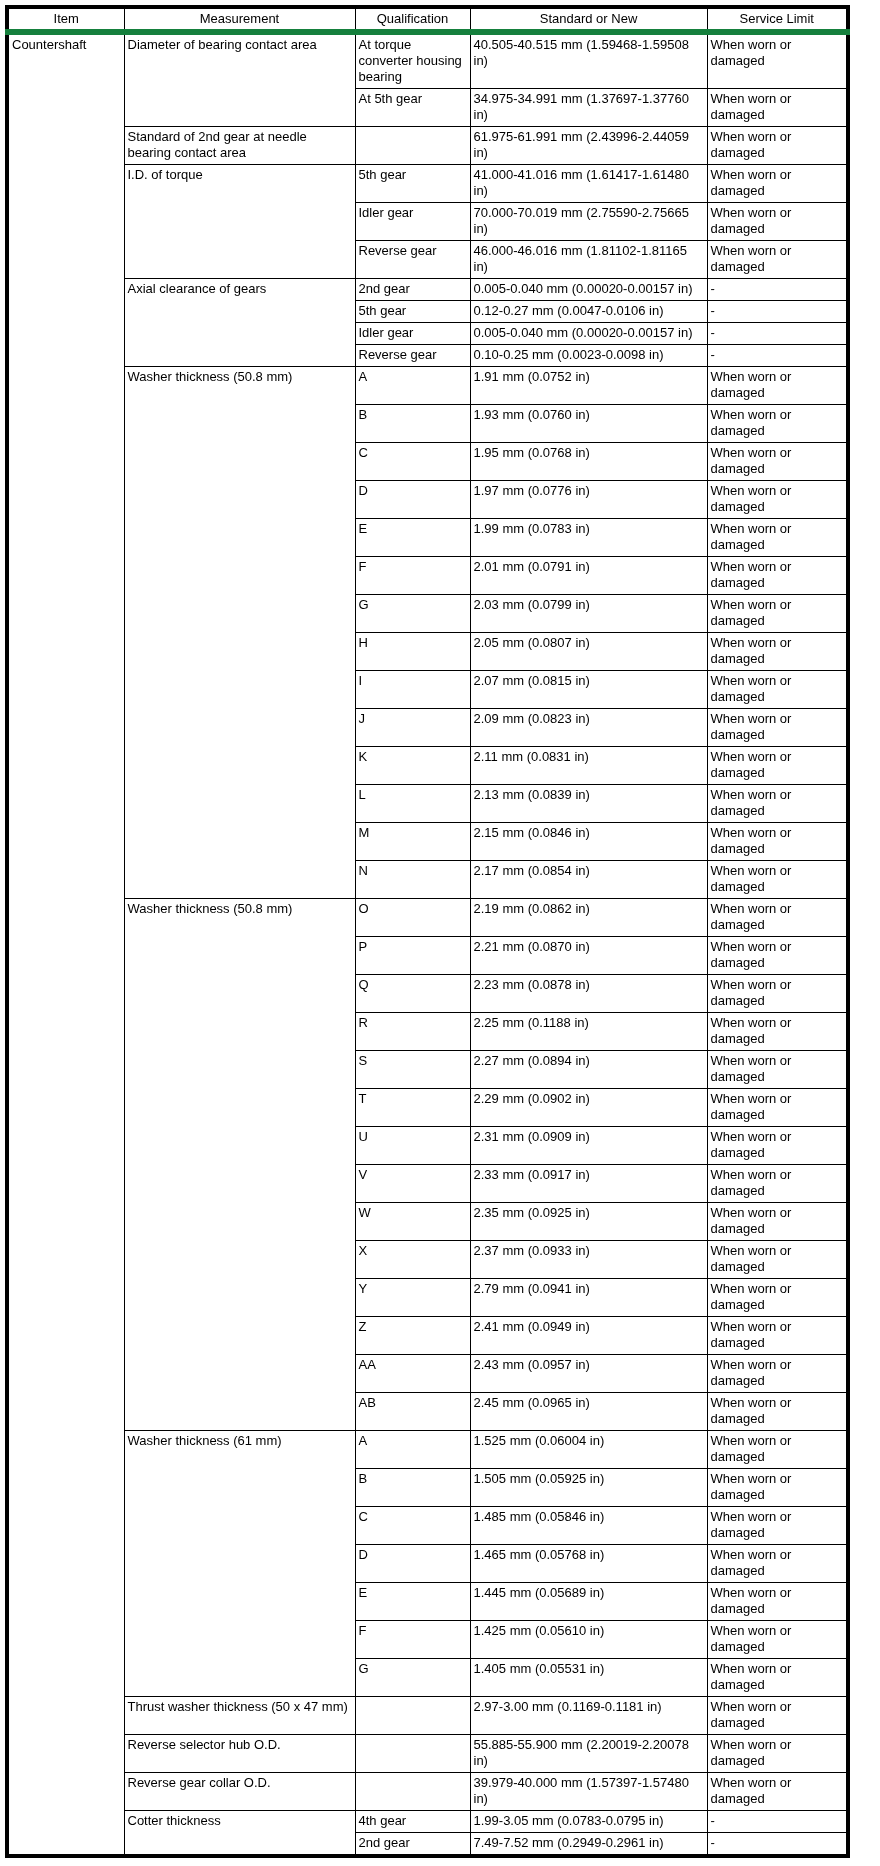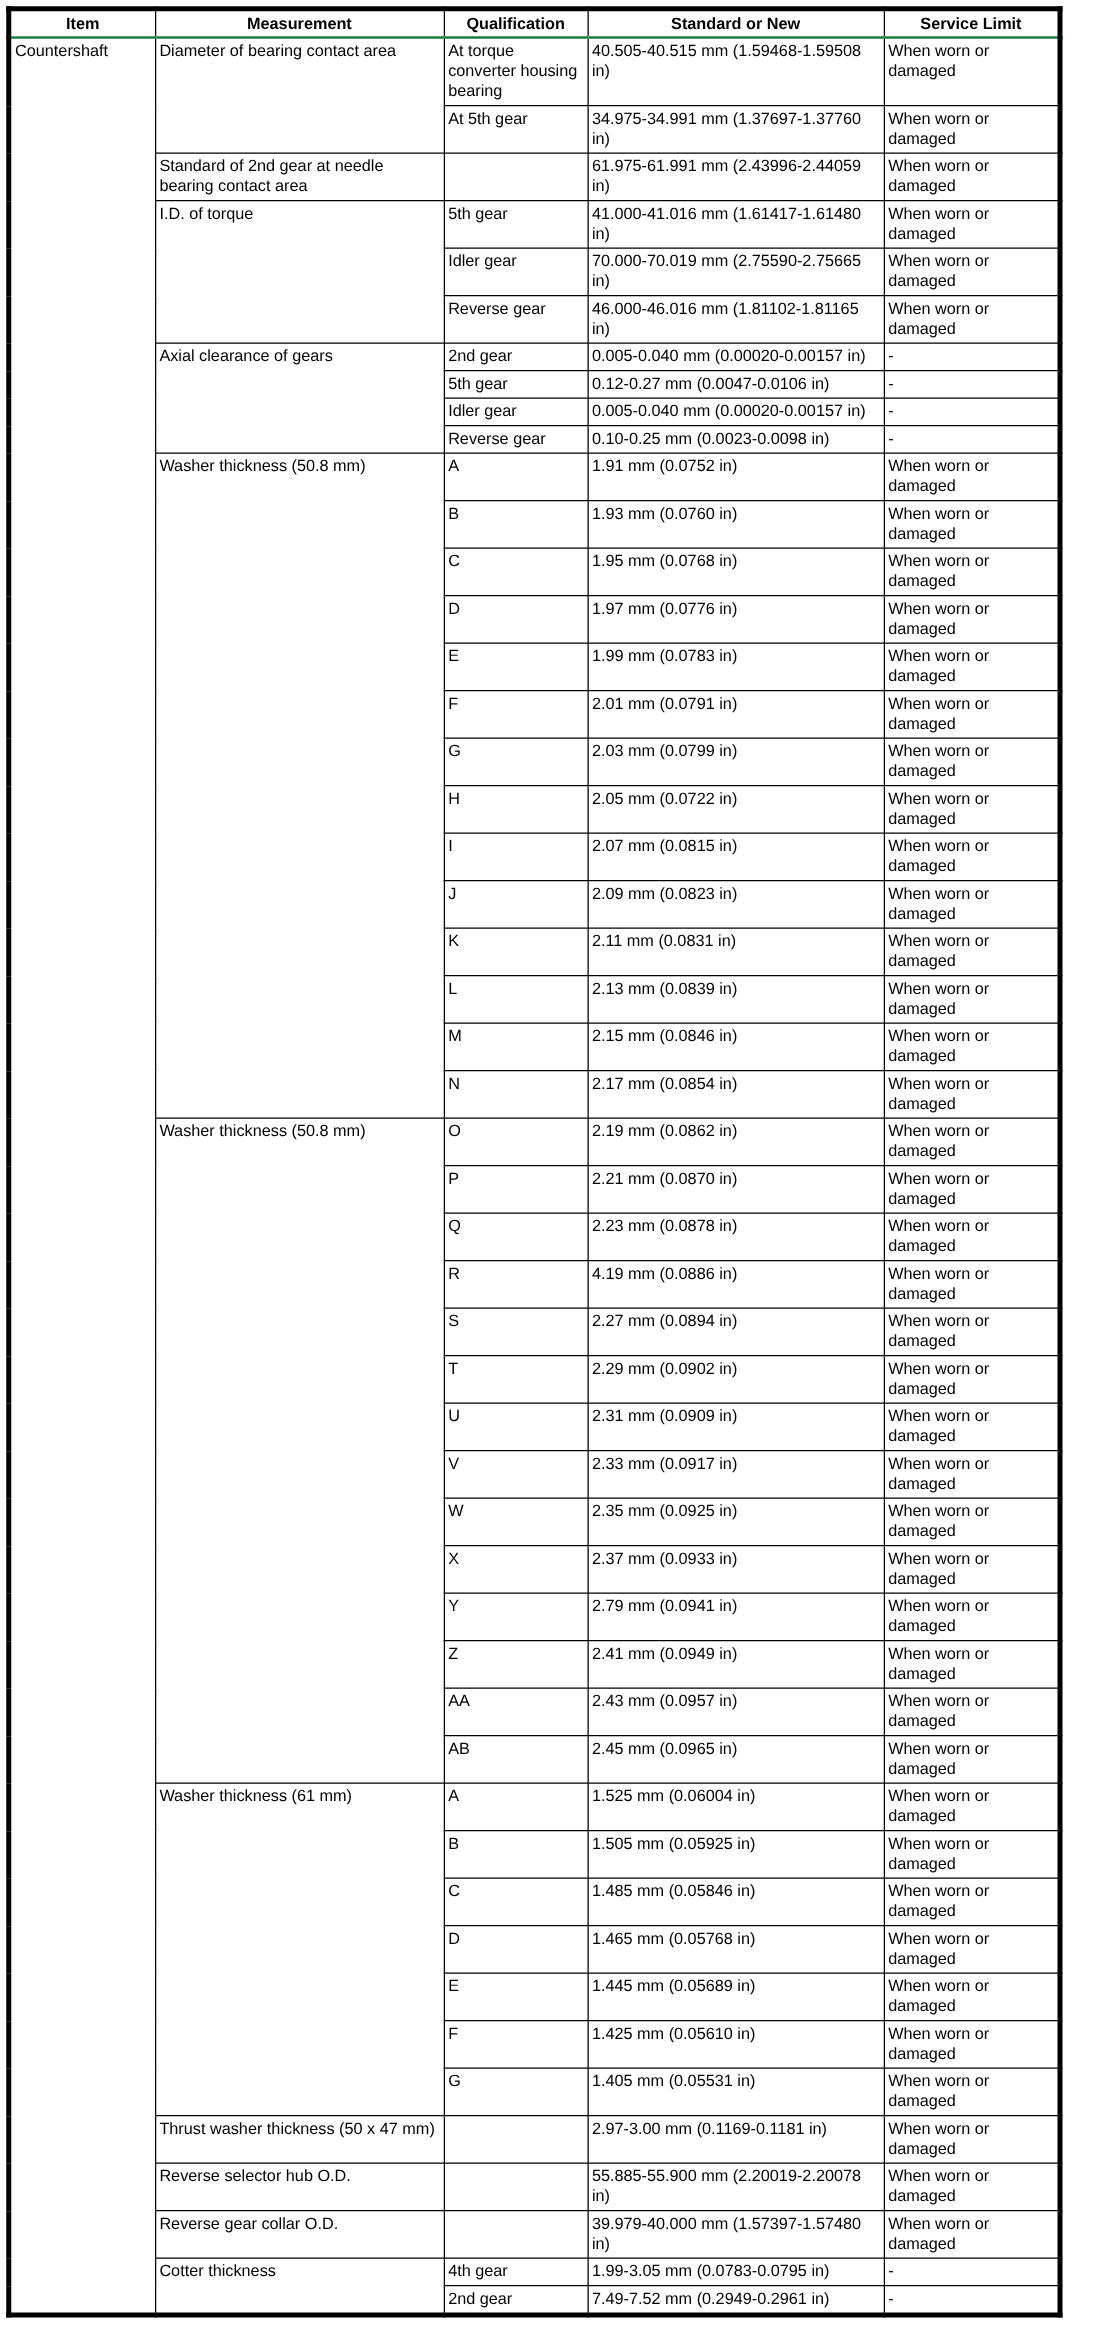--- a/index.html
+++ b/index.html
@@ -14,23 +14,23 @@
   table.spec th, table.spec td {
     border: 1px solid #000000;
     vertical-align: top;
     font-size: 13px;
     line-height: 16px;
     padding: 2px 3px 3px 3px;
     overflow-wrap: break-word;
     text-align: left;
   }
   table.spec thead th {
-    font-weight: bold;
+    font-weight: normal;
     text-align: center;
-    border-bottom: 2px solid #15803d;
+    border-bottom: 6px solid #15803d;
     padding: 2px 3px;
   }
 </style>
 </head>
 <body>
 
 <div class="page">
   <table class="spec">
     <colgroup>
       <col style="width:117px">
@@ -135,21 +135,21 @@
           <td>2.01 mm (0.0791 in)</td>
           <td>When worn or damaged</td>
         </tr>
         <tr>
           <td>G</td>
           <td>2.03 mm (0.0799 in)</td>
           <td>When worn or damaged</td>
         </tr>
         <tr>
           <td>H</td>
-          <td>2.05 mm (0.0722 in)</td>
+          <td>2.05 mm (0.0807 in)</td>
           <td>When worn or damaged</td>
         </tr>
         <tr>
           <td>I</td>
           <td>2.07 mm (0.0815 in)</td>
           <td>When worn or damaged</td>
         </tr>
         <tr>
           <td>J</td>
           <td>2.09 mm (0.0823 in)</td>
@@ -186,21 +186,21 @@
           <td>2.21 mm (0.0870 in)</td>
           <td>When worn or damaged</td>
         </tr>
         <tr>
           <td>Q</td>
           <td>2.23 mm (0.0878 in)</td>
           <td>When worn or damaged</td>
         </tr>
         <tr>
           <td>R</td>
-          <td>4.19 mm (0.0886 in)</td>
+          <td>2.25 mm (0.1188 in)</td>
           <td>When worn or damaged</td>
         </tr>
         <tr>
           <td>S</td>
           <td>2.27 mm (0.0894 in)</td>
           <td>When worn or damaged</td>
         </tr>
         <tr>
           <td>T</td>
           <td>2.29 mm (0.0902 in)</td>

